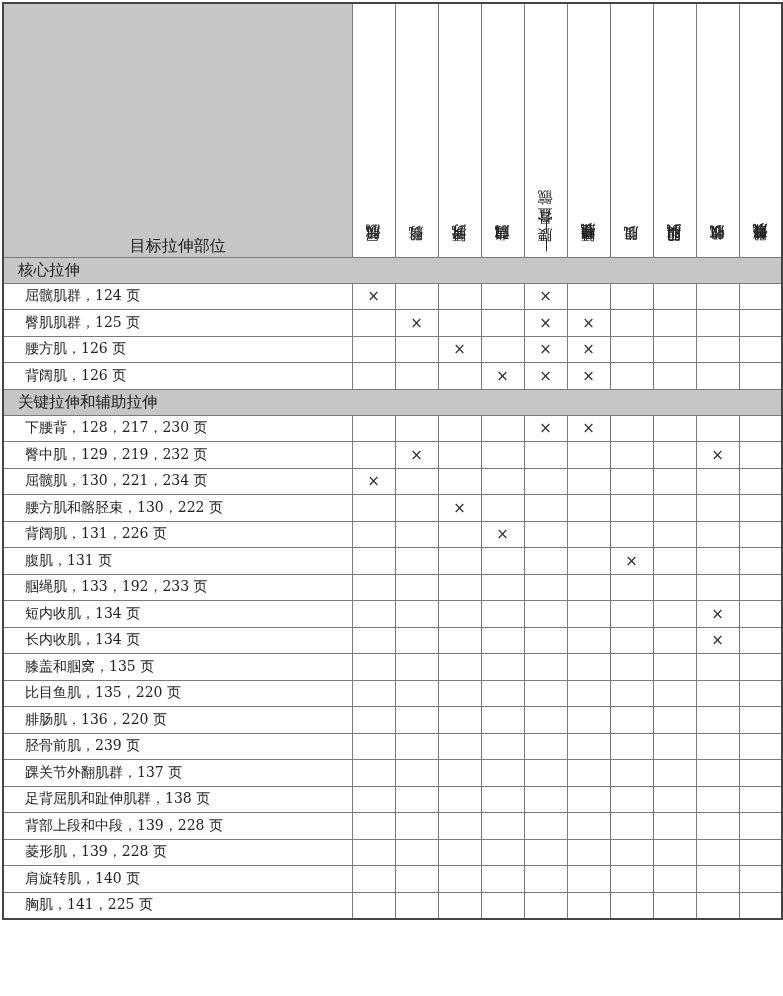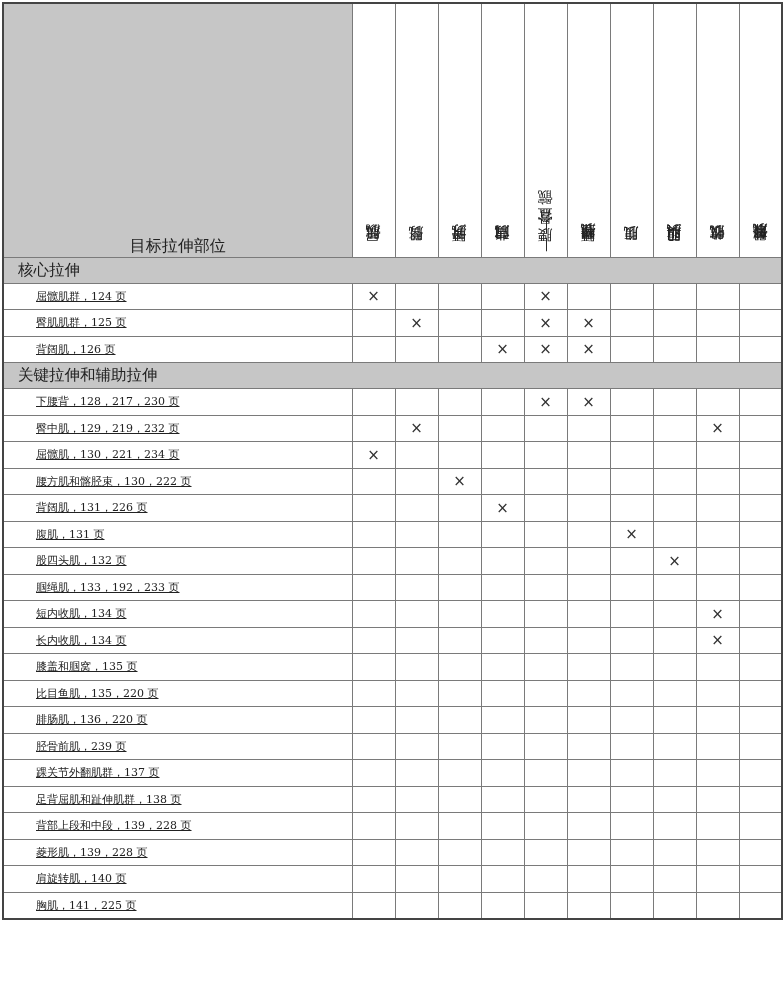--- a/index.html
+++ b/index.html
@@ -46,24 +46,23 @@
   }
   tr.section-row { height: 26px; }
   tr.section-row td {
     background: #c6c6c6;
     font-family: "DejaVu Sans", "Liberation Sans", sans-serif;
     font-size: 15.5px;
     padding-left: 14px;
   }
   tr.data-row { height: 26.5px; }
   tr.data-row td.label {
-    font-size: 11px;
-    padding-left: 32px;
+    font-size: 14px;
+    padding-left: 21px;
     background: #fff;
-    text-decoration: underline;
   }
   tr.data-row td.mark {
     text-align: center;
     font-family: "DejaVu Sans", "Liberation Sans", sans-serif;
     font-size: 15px;
     color: #333;
     background: #fff;
   }
 </style>
 </head>
@@ -122,20 +121,33 @@
         <td class="mark"></td>
         <td class="mark"></td>
         <td class="mark">×</td>
         <td class="mark">×</td>
         <td class="mark"></td>
         <td class="mark"></td>
         <td class="mark"></td>
         <td class="mark"></td>
       </tr>
       <tr class="data-row">
+        <td class="label">腰方肌，126 页</td>
+        <td class="mark"></td>
+        <td class="mark"></td>
+        <td class="mark">×</td>
+        <td class="mark"></td>
+        <td class="mark">×</td>
+        <td class="mark">×</td>
+        <td class="mark"></td>
+        <td class="mark"></td>
+        <td class="mark"></td>
+        <td class="mark"></td>
+      </tr>
+      <tr class="data-row">
         <td class="label">背阔肌，126 页</td>
         <td class="mark"></td>
         <td class="mark"></td>
         <td class="mark"></td>
         <td class="mark">×</td>
         <td class="mark">×</td>
         <td class="mark">×</td>
         <td class="mark"></td>
         <td class="mark"></td>
         <td class="mark"></td>
@@ -212,33 +224,20 @@
       <tr class="data-row">
         <td class="label">腹肌，131 页</td>
         <td class="mark"></td>
         <td class="mark"></td>
         <td class="mark"></td>
         <td class="mark"></td>
         <td class="mark"></td>
         <td class="mark"></td>
         <td class="mark">×</td>
         <td class="mark"></td>
-        <td class="mark"></td>
-        <td class="mark"></td>
-      </tr>
-      <tr class="data-row">
-        <td class="label">股四头肌，132 页</td>
-        <td class="mark"></td>
-        <td class="mark"></td>
-        <td class="mark"></td>
-        <td class="mark"></td>
-        <td class="mark"></td>
-        <td class="mark"></td>
-        <td class="mark"></td>
-        <td class="mark">×</td>
         <td class="mark"></td>
         <td class="mark"></td>
       </tr>
       <tr class="data-row">
         <td class="label">腘绳肌，133，192，233 页</td>
         <td class="mark"></td>
         <td class="mark"></td>
         <td class="mark"></td>
         <td class="mark"></td>
         <td class="mark"></td>

